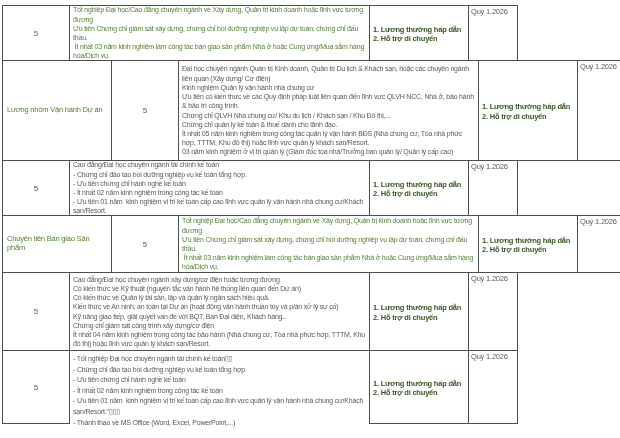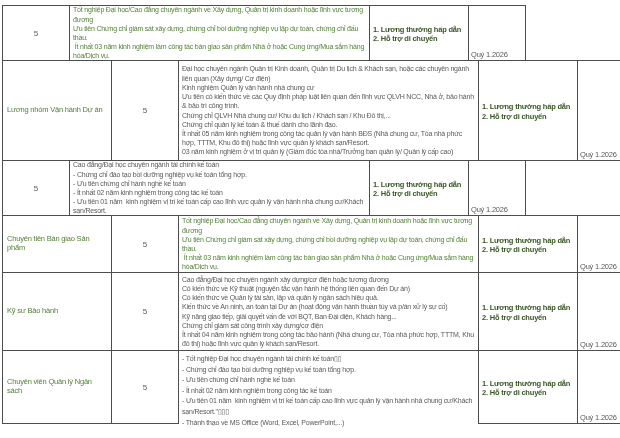--- a/index.html
+++ b/index.html
@@ -22,21 +22,21 @@
   }
   .cell+.cell{margin-left:-1px;}
   .c1{width:110px;padding:2px 3px 2px 4px;align-items:center;color:#538135;
       font-size:7.5px;line-height:8.8px;letter-spacing:-0.2px;}
   .c2{width:68px;align-items:center;justify-content:center;color:#595959;font-size:8px;}
   .c3{width:301px;padding:1px 2px 1px 3px;align-items:center;}
   .req{font-size:7px;line-height:9.2px;letter-spacing:-0.2px;color:#595959;width:100%;}
   .req div{white-space:pre-wrap;}
   .c4{width:100px;padding:2px 1px 0 3px;align-items:center;color:#385723;font-weight:bold;
       font-size:7.5px;line-height:9.5px;letter-spacing:-0.2px;}
-  .c5{width:58px;padding:1px 1px 1px 2px;align-items:flex-end;color:#595959;
+  .c5{width:50px;padding:1px 1px 1px 2px;align-items:flex-start;color:#595959;
       font-size:7.5px;letter-spacing:-0.2px;}
   
   .row:nth-child(1) .cell{height:56px;}
   .row:nth-child(2) .cell{height:101px;}
   .row:nth-child(3) .cell{height:56px;}
   .row:nth-child(4) .cell{height:58px;}
   .row:nth-child(5) .cell{height:79px;}
   .row:nth-child(6) .cell{height:74px;}
   
   .row:nth-child(6) .c3{border-bottom:none;align-items:flex-start;}
@@ -140,23 +140,20 @@
           <div>1. Lương thưởng hấp dẫn</div>
           <div>2. Hỗ trợ di chuyển</div>
         </div>
     </div>
     <div class="cell c5">
       <span>Quý 1.2026</span>
     </div>
   </div>
 
   <div class="row">
-    <div class="cell c1">
-      <span>Kỹ sư Bảo hành</span>
-    </div>
     <div class="cell c2">
       <span>5</span>
     </div>
     <div class="cell c3">
       <div class="req">
           <div>Cao đẳng/Đại học chuyên ngành xây dựng/cơ điện hoặc tương đương</div>
           <div>Có kiến thức về Kỹ thuật (nguyên tắc vận hành hệ thống liên quan đến Dự án)</div>
           <div>Có kiến thức về Quản lý tài sản, lập và quản lý ngân sách hiệu quả.</div>
           <div>Kiến thức về An ninh, an toàn tại Dự án (hoạt động vận hành thuần túy và p/án xử lý sự cố)</div>
           <div>Kỹ năng giao tiếp, giải quyết vấn đề với BQT, Ban Đại diện, Khách hàng...</div>
@@ -169,23 +166,20 @@
           <div>1. Lương thưởng hấp dẫn</div>
           <div>2. Hỗ trợ di chuyển</div>
         </div>
     </div>
     <div class="cell c5">
       <span>Quý 1.2026</span>
     </div>
   </div>
 
   <div class="row">
-    <div class="cell c1">
-      <span>Chuyên viên Quản lý Ngân sách</span>
-    </div>
     <div class="cell c2">
       <span>5</span>
     </div>
     <div class="cell c3">
       <div class="req">
           <div>- Tốt nghiệp Đại học chuyên ngành tài chính kế toán▯▯</div>
           <div>- Chứng chỉ đào tạo bồi dưỡng nghiệp vụ kế toán tổng hợp.</div>
           <div>- Ưu tiên chứng chỉ hành nghề kế toán</div>
           <div>- Ít nhất 02 năm kinh nghiệm trong công tác kế toán</div>
           <div>- Ưu tiên 01 năm  kinh nghiệm vị trí kế toán cấp cao lĩnh vực quản lý vận hành nhà chung cư/Khách sạn/Resort."▯▯▯</div>

